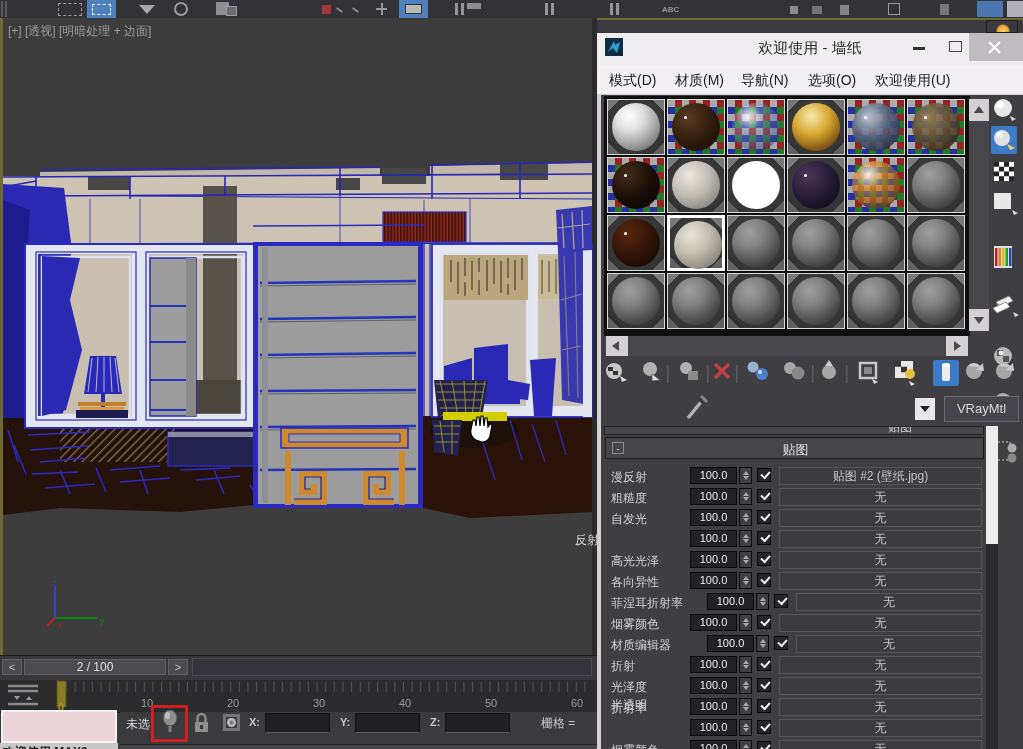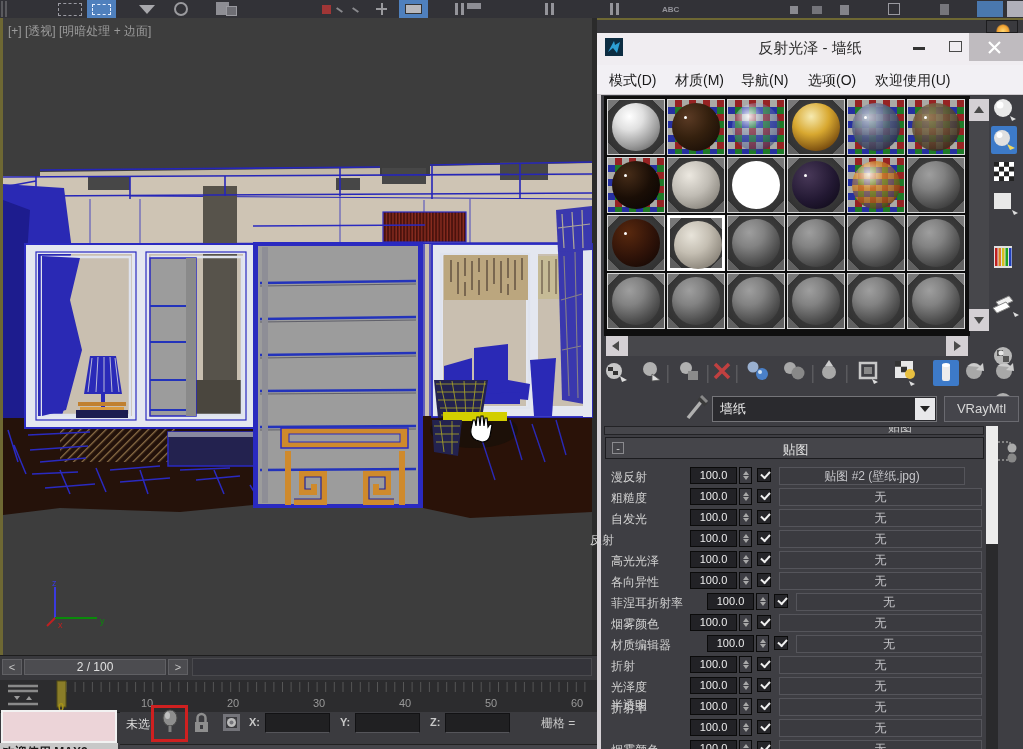--- a/index.html
+++ b/index.html
@@ -324,21 +324,21 @@
 
 <div class="a" style="left:597px;top:33px;width:426px;height:716px;background:#3e3e43;">
 
 <div class="a" style="left:0;top:0;width:4px;height:716px;background:#d6d2d6;"></div>
 
 <div class="a" style="left:0;top:0;width:426px;height:32px;background:#f0edf1;"></div>
 <svg class="a" style="left:8px;top:5px;" width="18" height="18">
 <rect width="18" height="18" fill="#0d2d42"></rect>
 <path d="M3,14 L9,3 L10,7 L15,4 L12,15 L8,10 Z" fill="#2e9fd4"></path>
 </svg>
-<div class="a" style="left:0;top:6px;width:426px;text-align:center;color:#2a2a2a;font-size:15px;">反射光泽 - 墙纸</div>
+<div class="a" style="left:0;top:6px;width:426px;text-align:center;color:#2a2a2a;font-size:15px;">欢迎使用 - 墙纸</div>
 <div class="a" style="left:316px;top:14px;width:12px;height:3px;background:#333;"></div>
 <div class="a" style="left:352px;top:8px;width:13px;height:11px;border:1.5px solid #4a4a4a;"></div>
 <div class="a" style="left:372px;top:0;width:54px;height:28px;background:#bfbbbf;"></div>
 <svg class="a" style="left:390px;top:7px;" width="16" height="15">
         <path d="M2,2 L13,13 M13,2 L2,13" stroke="#ffffff" stroke-width="2.2"></path>
       </svg>
 
 <div class="a" style="left:0;top:32px;width:426px;height:30px;background:#f2f0f4;border-bottom:1px solid #cfcbcf;color:#1a1a1a;font-size:14px;">
 <span style="position:absolute;left:12px;top:7px;">模式(D)</span>
 <span style="position:absolute;left:78px;top:7px;">材质(M)</span>
@@ -526,51 +526,50 @@
 <circle cx="404" cy="13" r="8" fill="#a8a8a8"></circle>
         <path d="M398,8 a8,8 0 0 1 12,0 l3,-3 l1,8 l-8,-1 l3,-3" fill="#ccc"></path>
 </g>
 </svg>
 
 <svg class="a" style="left:684px;top:394px;" width="26" height="28">
       <path d="M4,24 L17,8" stroke="#b0b0b0" stroke-width="3.5"></path>
       <path d="M15,4 L22,11" stroke="#3a3a3a" stroke-width="4"></path>
       <path d="M17,2 L23,8" stroke="#888" stroke-width="3"></path>
     </svg>
-<div class="a" style="left:712px;top:396px;width:225px;height:26px;background:#2a2a2e;border:1px solid #757579;color:#ececec;font-size:13px;line-height:24px;padding-left:7px;">墙纸</div>
 <div class="a" style="left:915px;top:398px;width:20px;height:22px;background:#e8e8ea;">
       <div class="a" style="left:5px;top:8px;width:0;height:0;border-left:5px solid transparent;border-right:5px solid transparent;border-top:6px solid #222;"></div>
     </div>
 <div class="a" style="left:944px;top:396px;width:75px;height:26px;background:#45454b;border:1px solid #6a6a70;color:#d8d8d8;font-size:13px;text-align:center;line-height:24px;">VRayMtl</div>
 
 <div class="a" style="left:604px;top:426px;width:380px;height:9px;background:#46464b;border:1px solid #232326;overflow:hidden;">
       <div class="a" style="left:283px;top:-8px;color:#cccccc;font-size:12px;">贴图</div>
     </div>
 <div class="a" style="left:605px;top:437px;width:379px;height:22px;background:#45454a;border:1px solid #1c1c1f;color:#e0e0e0;">
 <div class="a" style="left:6px;top:4px;width:12px;height:12px;border:1px solid #8a8a8e;font-size:11px;line-height:10px;text-align:center;color:#ccc;">-</div>
 <div class="a" style="left:0;top:3px;width:379px;text-align:center;font-size:13px;">贴图</div>
 </div>
 <div class="a" style="left:986px;top:426px;width:12px;height:323px;background:#2a2a2c;"></div>
 <div class="a" style="left:986px;top:426px;width:12px;height:118px;background:#ececec;"></div>
 <div class="plabel" style="left:611px;top:469px;">漫反射</div>
 <div class="pfield" style="left:690px;top:467px;">100.0</div>
 <div class="pspin" style="left:739px;top:467px;"></div>
 <div class="pchk" style="left:757px;top:468px;"></div>
-<div class="pbtn" style="left:779px;top:467px;width:186px;">贴图 #2 (壁纸.jpg)</div>
+<div class="pbtn" style="left:779px;top:467px;width:203px;">贴图 #2 (壁纸.jpg)</div>
 <div class="plabel" style="left:611px;top:490px;">粗糙度</div>
 <div class="pfield" style="left:690px;top:488px;">100.0</div>
 <div class="pspin" style="left:739px;top:488px;"></div>
 <div class="pchk" style="left:757px;top:489px;"></div>
 <div class="pbtn" style="left:779px;top:488px;width:203px;">无</div>
 <div class="plabel" style="left:611px;top:511px;">自发光</div>
 <div class="pfield" style="left:690px;top:509px;">100.0</div>
 <div class="pspin" style="left:739px;top:509px;"></div>
 <div class="pchk" style="left:757px;top:510px;"></div>
 <div class="pbtn" style="left:779px;top:509px;width:203px;">无</div>
-<div class="plabel" style="left:590px;top:532px;">反射</div>
+<div class="plabel" style="left:575px;top:532px;">反射</div>
 <div class="pfield" style="left:690px;top:530px;">100.0</div>
 <div class="pspin" style="left:739px;top:530px;"></div>
 <div class="pchk" style="left:757px;top:531px;"></div>
 <div class="pbtn" style="left:779px;top:530px;width:203px;">无</div>
 <div class="plabel" style="left:611px;top:553px;">高光光泽</div>
 <div class="pfield" style="left:690px;top:551px;">100.0</div>
 <div class="pspin" style="left:739px;top:551px;"></div>
 <div class="pchk" style="left:757px;top:552px;"></div>
 <div class="pbtn" style="left:779px;top:551px;width:203px;">无</div>
 <div class="plabel" style="left:611px;top:574px;">各向异性</div>

